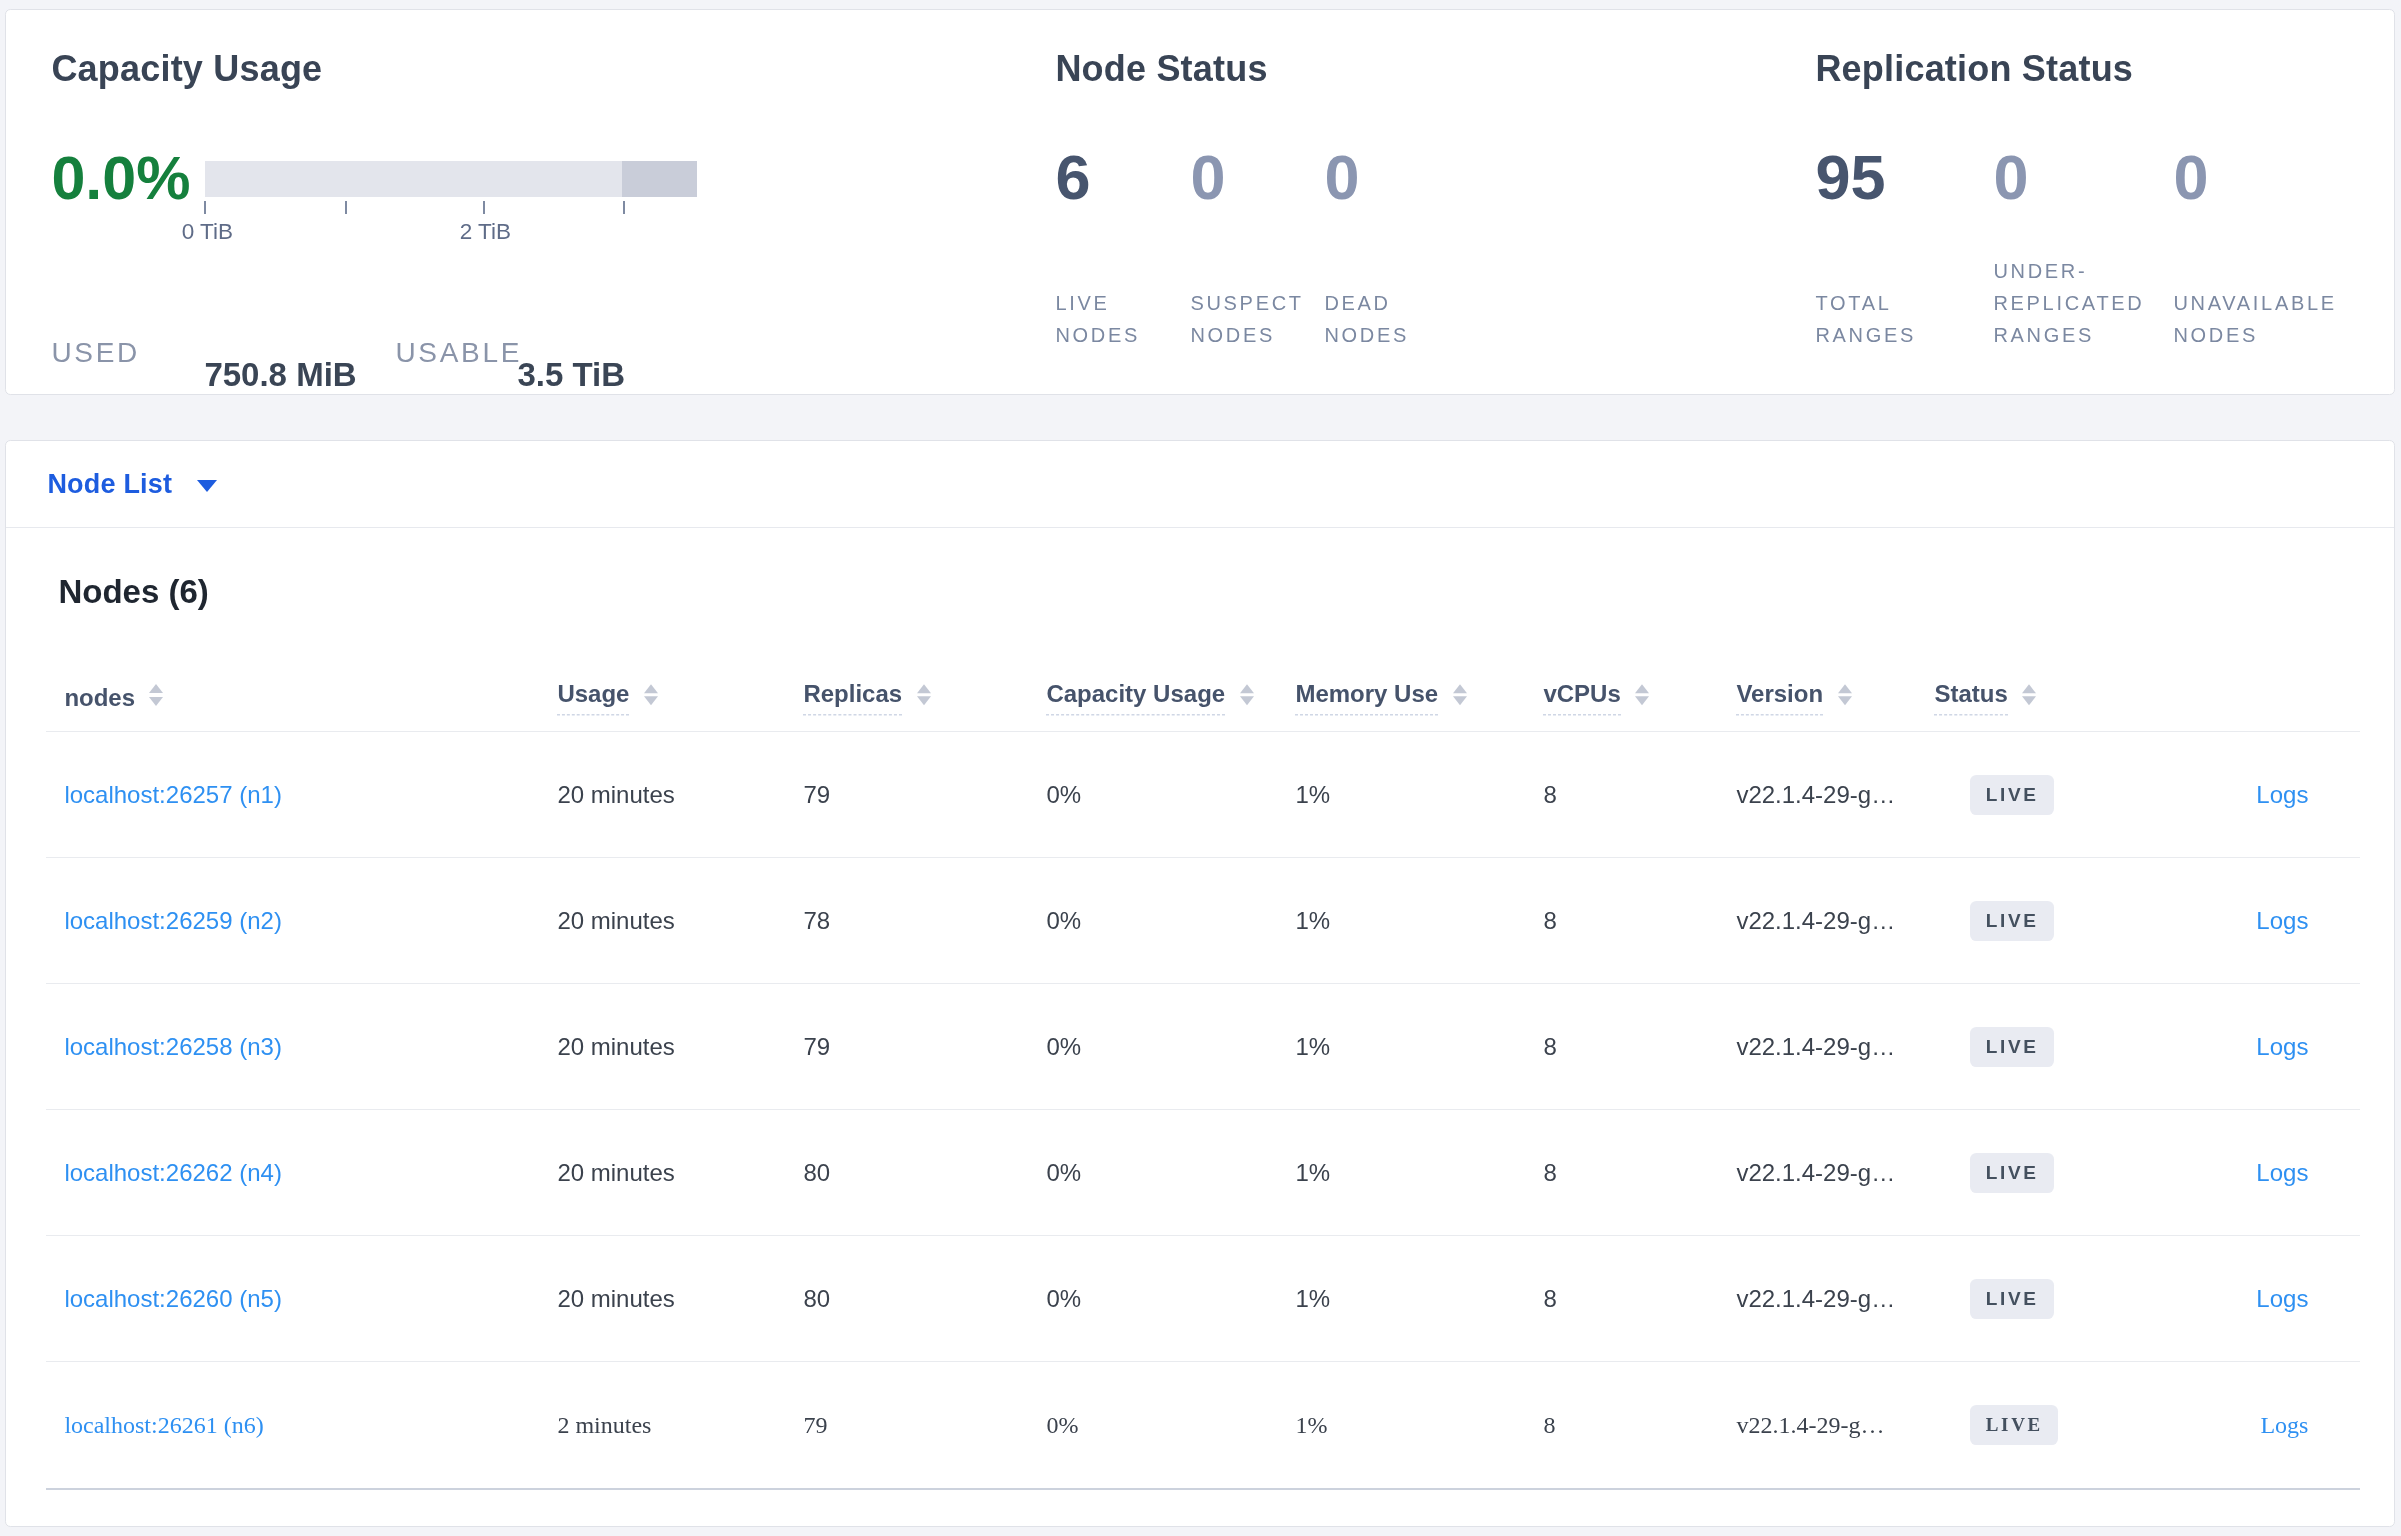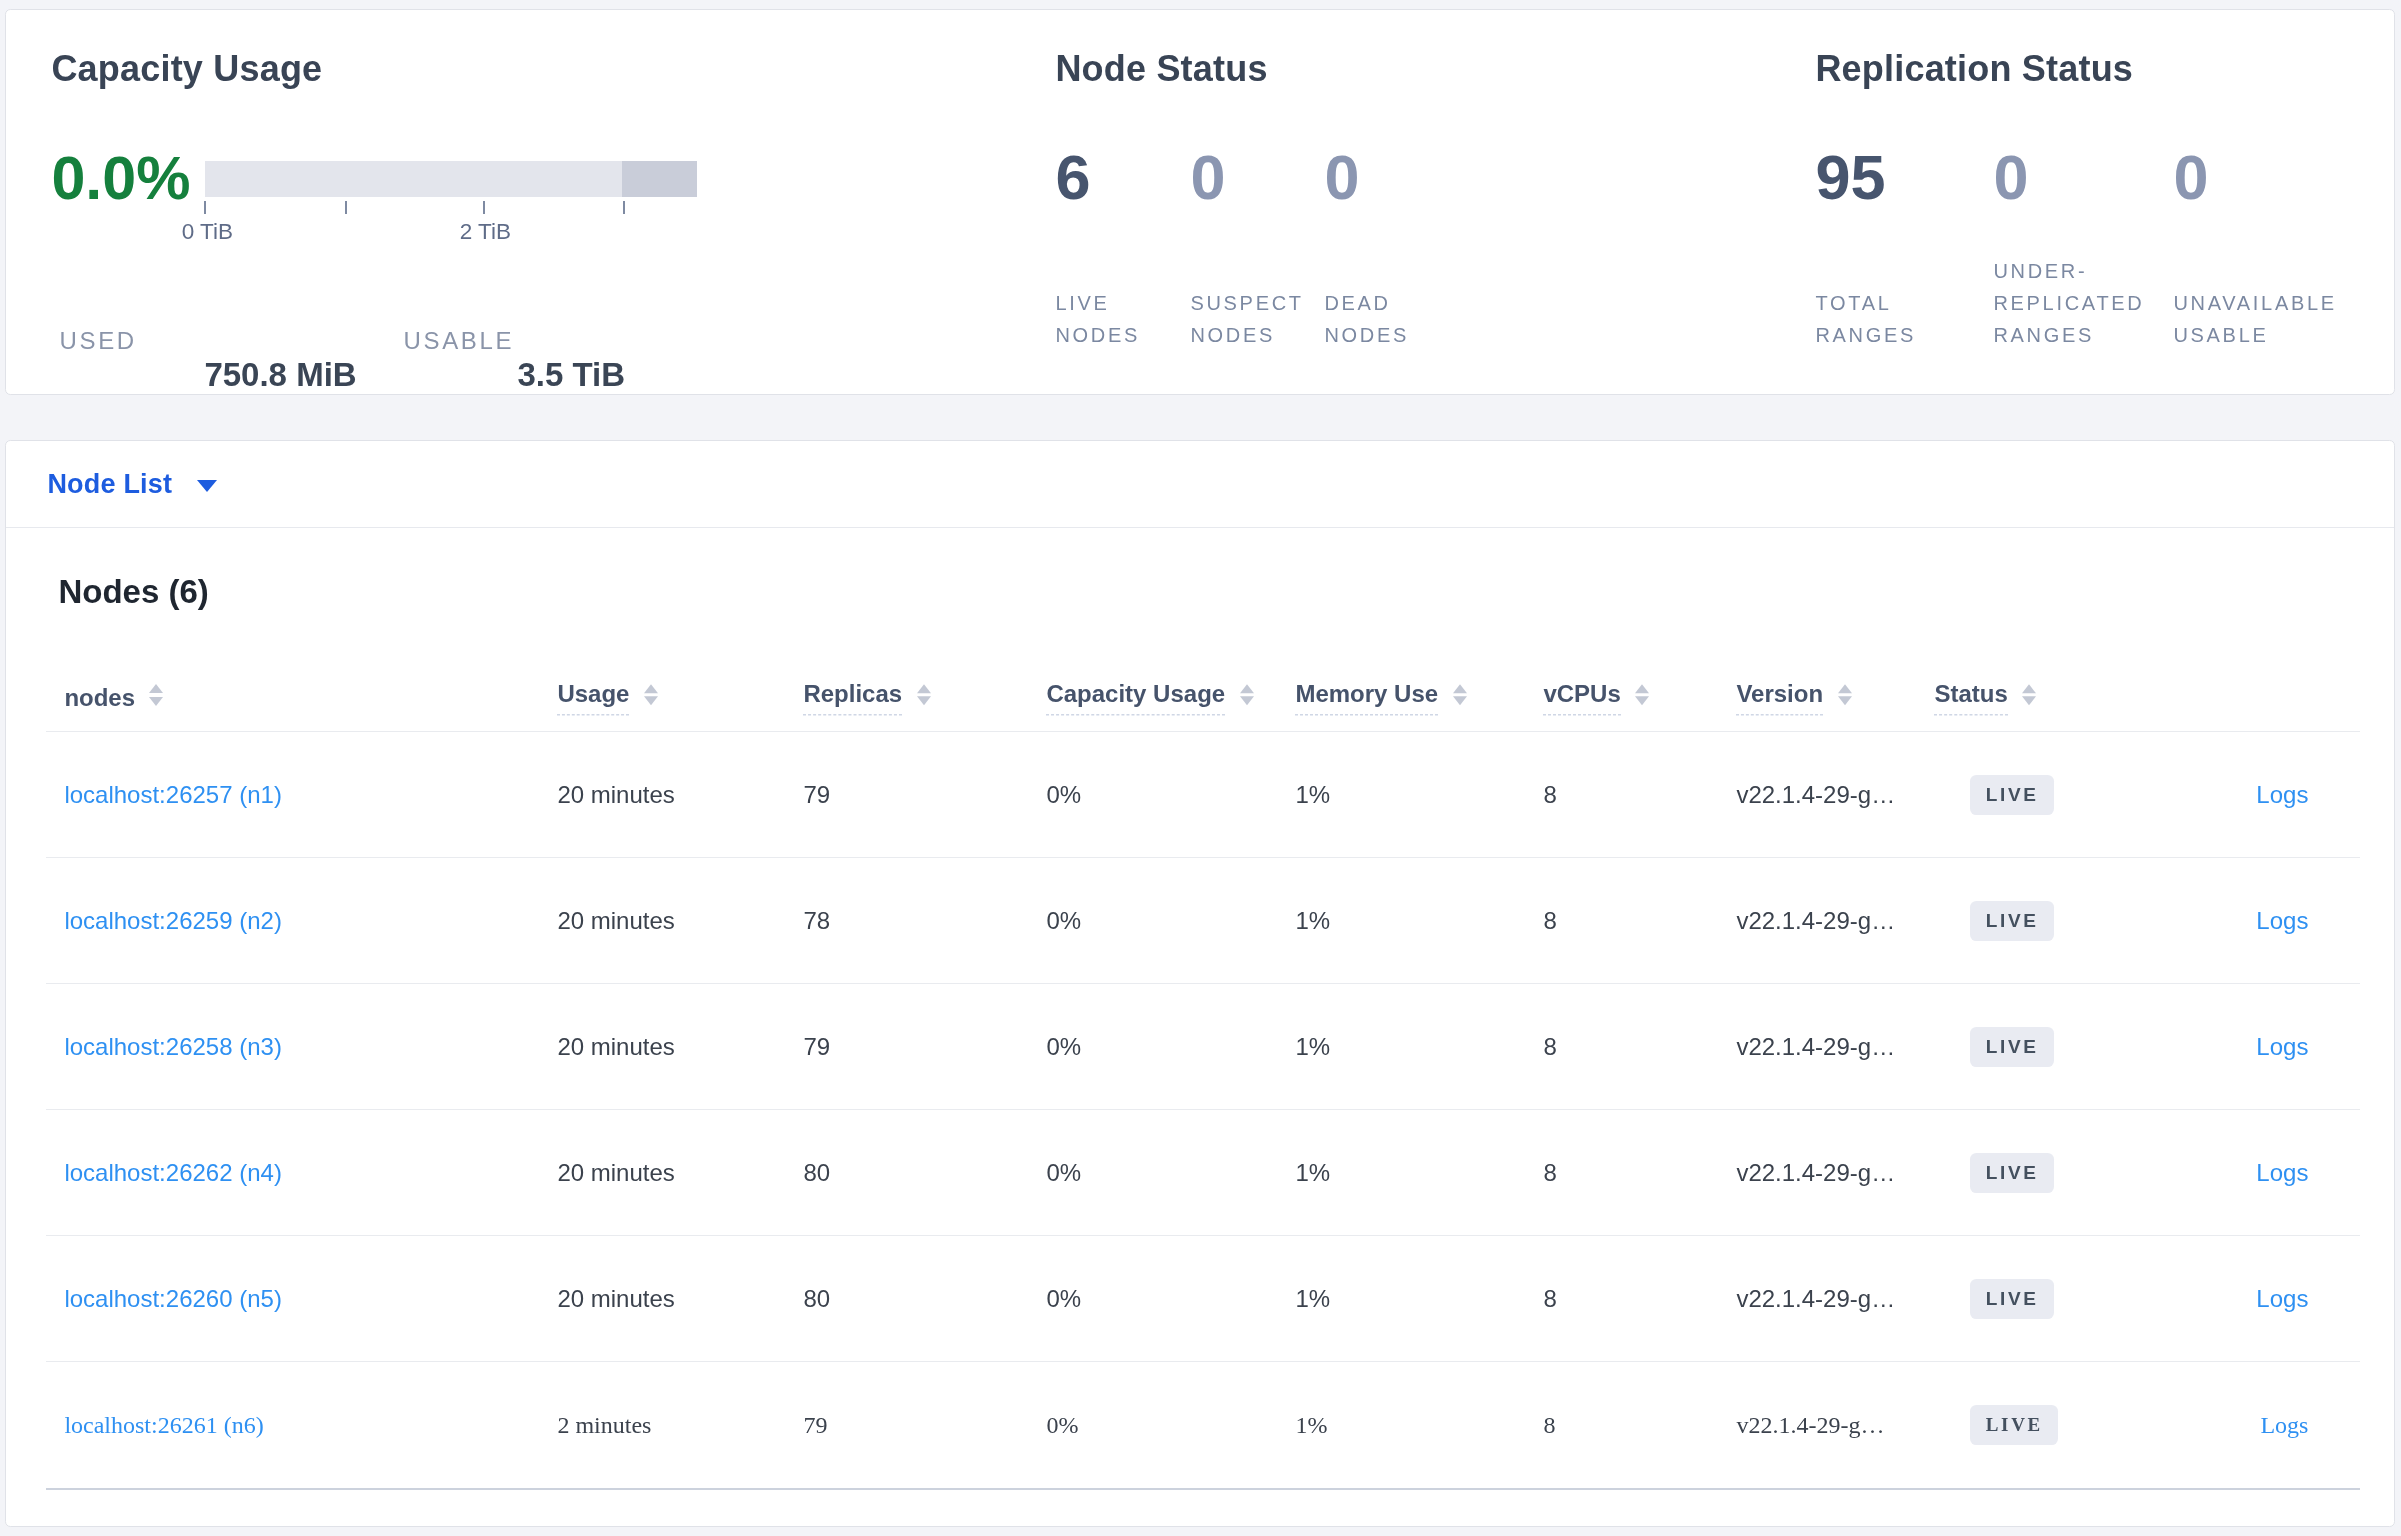--- a/index.html
+++ b/index.html
@@ -53,23 +53,22 @@
   }
   .cap-bar-dark {
     position:absolute; right:0; top:0; width:75px; height:36px; background:#c9cdd9;
   }
   .tick { position:absolute; top:191px; width:1.8px; height:12.6px; background:#7e8aa2; }
   .tick-label {
     position:absolute; top:209px; transform:translateX(-50%);
     font-size:22.5px; color:#5f6c88; white-space:nowrap;
   }
   .kv-label {
-    position:absolute; top:317px; font-size:24px; letter-spacing:2.7px; color:#8a94a9;
+    position:absolute; top:327px; font-size:28px; letter-spacing:2.7px; color:#8a94a9;
     white-space:nowrap;
-    margin-left:8px;
   }
   .kv-value {
     position:absolute; top:307px; font-size:33px; font-weight:700; color:#3a4555;
     white-space:nowrap;
     margin-top:39px;
   }
 
   
   .nodelist-row {
     height:87px; border-bottom:1.8px solid #e7e9ee;
@@ -180,21 +179,21 @@
     <div class="stat" style="left:0; width:144px">
       <div class="stat-value">95</div>
       <div class="stat-label" style="width:135px">TOTAL RANGES</div>
     </div>
     <div class="stat" style="left:178px; width:176px">
       <div class="stat-value muted">0</div>
       <div class="stat-label" style="width:171px">UNDER-REPLICATED RANGES</div>
     </div>
     <div class="stat" style="left:358px; width:207px">
       <div class="stat-value muted">0</div>
-      <div class="stat-label" style="width:203px">UNAVAILABLE USABLE</div>
+      <div class="stat-label" style="width:203px">UNAVAILABLE NODES</div>
     </div>
   </div>
 
 </div>
 
 <div class="card" id="card-main">
 
   <div class="nodelist-row">
     <span class="nodelist-label">Node List</span>
     <span class="caret-down"></span>

